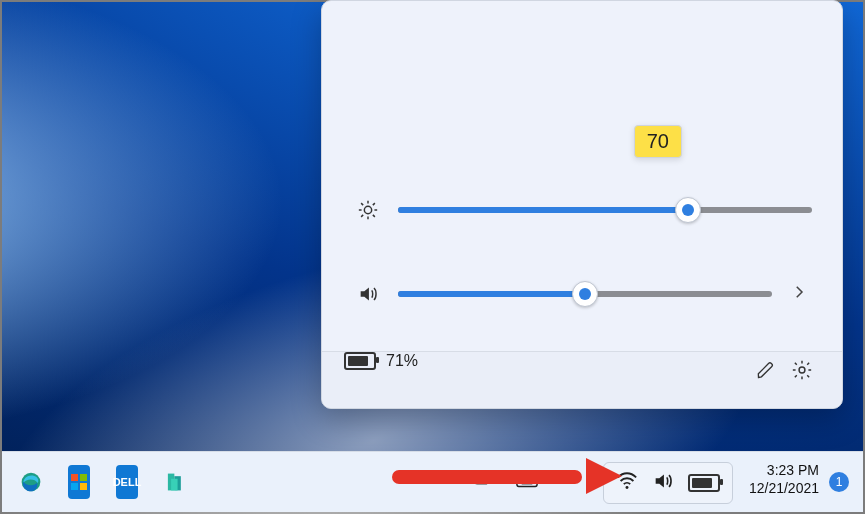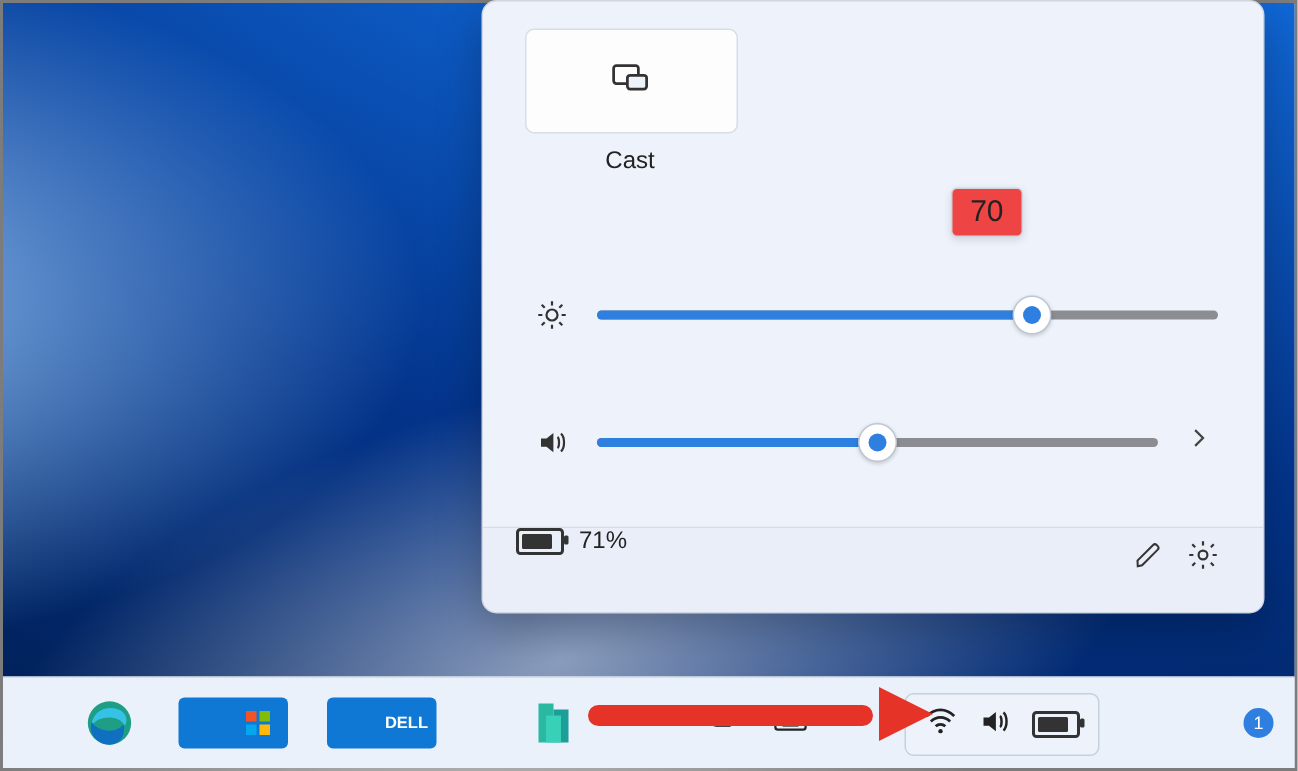--- a/index.html
+++ b/index.html
@@ -13,36 +13,36 @@
     background:radial-gradient(ellipse 650px 300px at 40% 55%, rgba(255,255,255,.55), rgba(255,255,255,0) 60%);
     transform:rotate(-15deg);pointer-events:none;}
   .taskbar{position:absolute;left:0;right:0;bottom:0;height:60px;background:#eaf1fb;border-top:1px solid #d6dde7;}
   
   .panel{position:absolute;right:20px;top:-2px;width:520px;height:407px;background:#eef2fb;border:1px solid #d0d6e1;border-radius:10px;box-shadow:0 10px 30px rgba(0,0,0,.25);}
   .tiles{position:absolute;left:28px;top:18px;display:flex;gap:32px;}
   .tile{width:140px;text-align:center;}
   .tile-btn{width:140px;height:68px;background:#fdfdfe;border:1px solid #d8dde6;border-radius:6px;display:flex;align-items:center;justify-content:center;}
   .tile-btn svg{width:30px;height:22px;color:#333;}
   .tile-label{margin-top:10px;font-size:16px;color:#222;}
-  .tooltip{position:absolute;right:160px;top:124px;background:#ef4444;border:1px solid #cfd4dd;border-radius:4px;padding:4px 12px;font-size:20px;color:#222;box-shadow:0 2px 6px rgba(0,0,0,.12);}
+  .tooltip{position:absolute;right:160px;top:124px;background:#fde047;border:1px solid #cfd4dd;border-radius:4px;padding:4px 12px;font-size:20px;color:#222;box-shadow:0 2px 6px rgba(0,0,0,.12);}
   .slider-row{position:absolute;left:34px;right:30px;display:flex;align-items:center;gap:18px;}
   .slider-row.brightness{top:198px;}
   .slider-row.volume{top:282px;}
   .slider-row .ico{width:24px;color:#333;flex:0 0 24px;display:flex;align-items:center;justify-content:center;}
   .track{position:relative;flex:1 1 auto;height:6px;background:#8b8d92;border-radius:3px;}
   .track .fill{position:absolute;left:0;top:0;bottom:0;background:#2f7fe0;border-radius:3px;}
   .thumb{position:absolute;top:50%;width:24px;height:24px;border-radius:50%;background:#fff;border:1px solid #bfc6d2;transform:translate(-50%,-50%);display:flex;align-items:center;justify-content:center;box-shadow:0 1px 3px rgba(0,0,0,.2);}
   .thumb::after{content:"";width:12px;height:12px;border-radius:50%;background:#2f7fe0;}
   .chev{flex:0 0 22px;color:#444;}
   .panel-footer{position:absolute;left:0;right:0;bottom:0;height:56px;border-top:1px solid #d7dce6;background:#eaeef8;border-bottom-left-radius:10px;border-bottom-right-radius:10px;display:flex;align-items:flex-start;padding:0 22px;color:#222;font-size:16px;}
   .panel-footer .spacer{flex:1;}
   .panel-footer .ico-btn{width:36px;height:36px;display:flex;align-items:center;justify-content:center;color:#333;border-radius:4px;}
   
   .tb-left{position:absolute;left:18px;top:0;bottom:0;display:flex;align-items:center;gap:26px;}
-  .tb-app{width:40px;height:34px;border-radius:4px;display:flex;align-items:center;justify-content:center;padding-left:33px;}
+  .tb-app{width:22px;height:34px;border-radius:4px;display:flex;align-items:center;justify-content:center;}
   .ms-store{background:#0f78d4;}
   .dell{background:#0f78d4;color:#fff;font-size:11px;font-weight:700;display:flex;align-items:center;justify-content:center;}
   .tb-center{position:absolute;left:430px;top:0;bottom:0;display:flex;align-items:center;gap:22px;color:#222;}
   .tray{position:absolute;right:130px;top:10px;height:40px;display:flex;align-items:center;gap:14px;padding:0 12px;border:1px solid #c7cfdb;border-radius:6px;background:#eef3fb;color:#222;}
   .tray svg{width:22px;height:22px;}
   .clock{position:absolute;right:44px;top:10px;height:40px;text-align:right;font-size:14px;color:#111;line-height:1.25;}
   .notif{position:absolute;right:14px;top:20px;width:20px;height:20px;border-radius:50%;background:#2f7fe0;color:#fff;font-size:12px;display:flex;align-items:center;justify-content:center;}
   
   .arrow{position:absolute;left:390px;top:456px;width:230px;height:36px;pointer-events:none;}
   .arrow .shaft{position:absolute;left:0;top:12px;width:190px;height:14px;background:#e53327;border-radius:7px;}
@@ -53,31 +53,20 @@
 </style>
 </head>
 <body>
 
 <div class="frame">
   <div class="desktop"></div>
 
   <div class="panel">
 
     <div class="tiles">
-      <div class="tile">
-        <div class="tile-btn">
-          <span>
-            <svg viewBox="0 0 32 24" fill="none" stroke="currentColor" stroke-width="2">
-              <rect x="3" y="3" width="18" height="13" rx="2"></rect>
-              <rect x="13" y="10" width="14" height="10" rx="2" fill="#eef2fb"></rect>
-            </svg>
-          </span>
-        </div>
-        <div class="tile-label">Cast</div>
-      </div>
     </div>
 
     <div class="tooltip">70</div>
 
     <div class="slider-row brightness">
       <span class="ico">
         <svg viewBox="0 0 24 24" width="22" height="22" fill="none" stroke="currentColor" stroke-width="1.6">
           <circle cx="12" cy="12" r="4"></circle>
           <line x1="12" y1="2" x2="12" y2="5"></line>
             <line x1="12" y1="19" x2="12" y2="22"></line>
@@ -190,20 +179,24 @@
       <span><svg viewBox="0 0 24 24" fill="none" stroke="currentColor" stroke-width="1.8">
             <path d="M4 9v6h4l5 4V5L8 9H4z" fill="currentColor" stroke="none"></path>
             <path d="M16 8c1.5 1 1.5 7 0 8"></path>
             <path d="M18.5 5.5c3 2.5 3 10.5 0 13"></path>
           </svg></span>
       <span class="battery-ico">
           <span class="lvl" style="width:70%"></span>
         </span>
     </div>
 
+    <div class="clock">
+      <div>3:23 PM</div>
+      <div>12/21/2021</div>
+    </div>
     <div class="notif">1</div>
   </div>
 
   <div class="arrow">
     <div class="shaft"></div>
       <div class="head"></div>
   </div>
 </div>
 
 </body></html>

